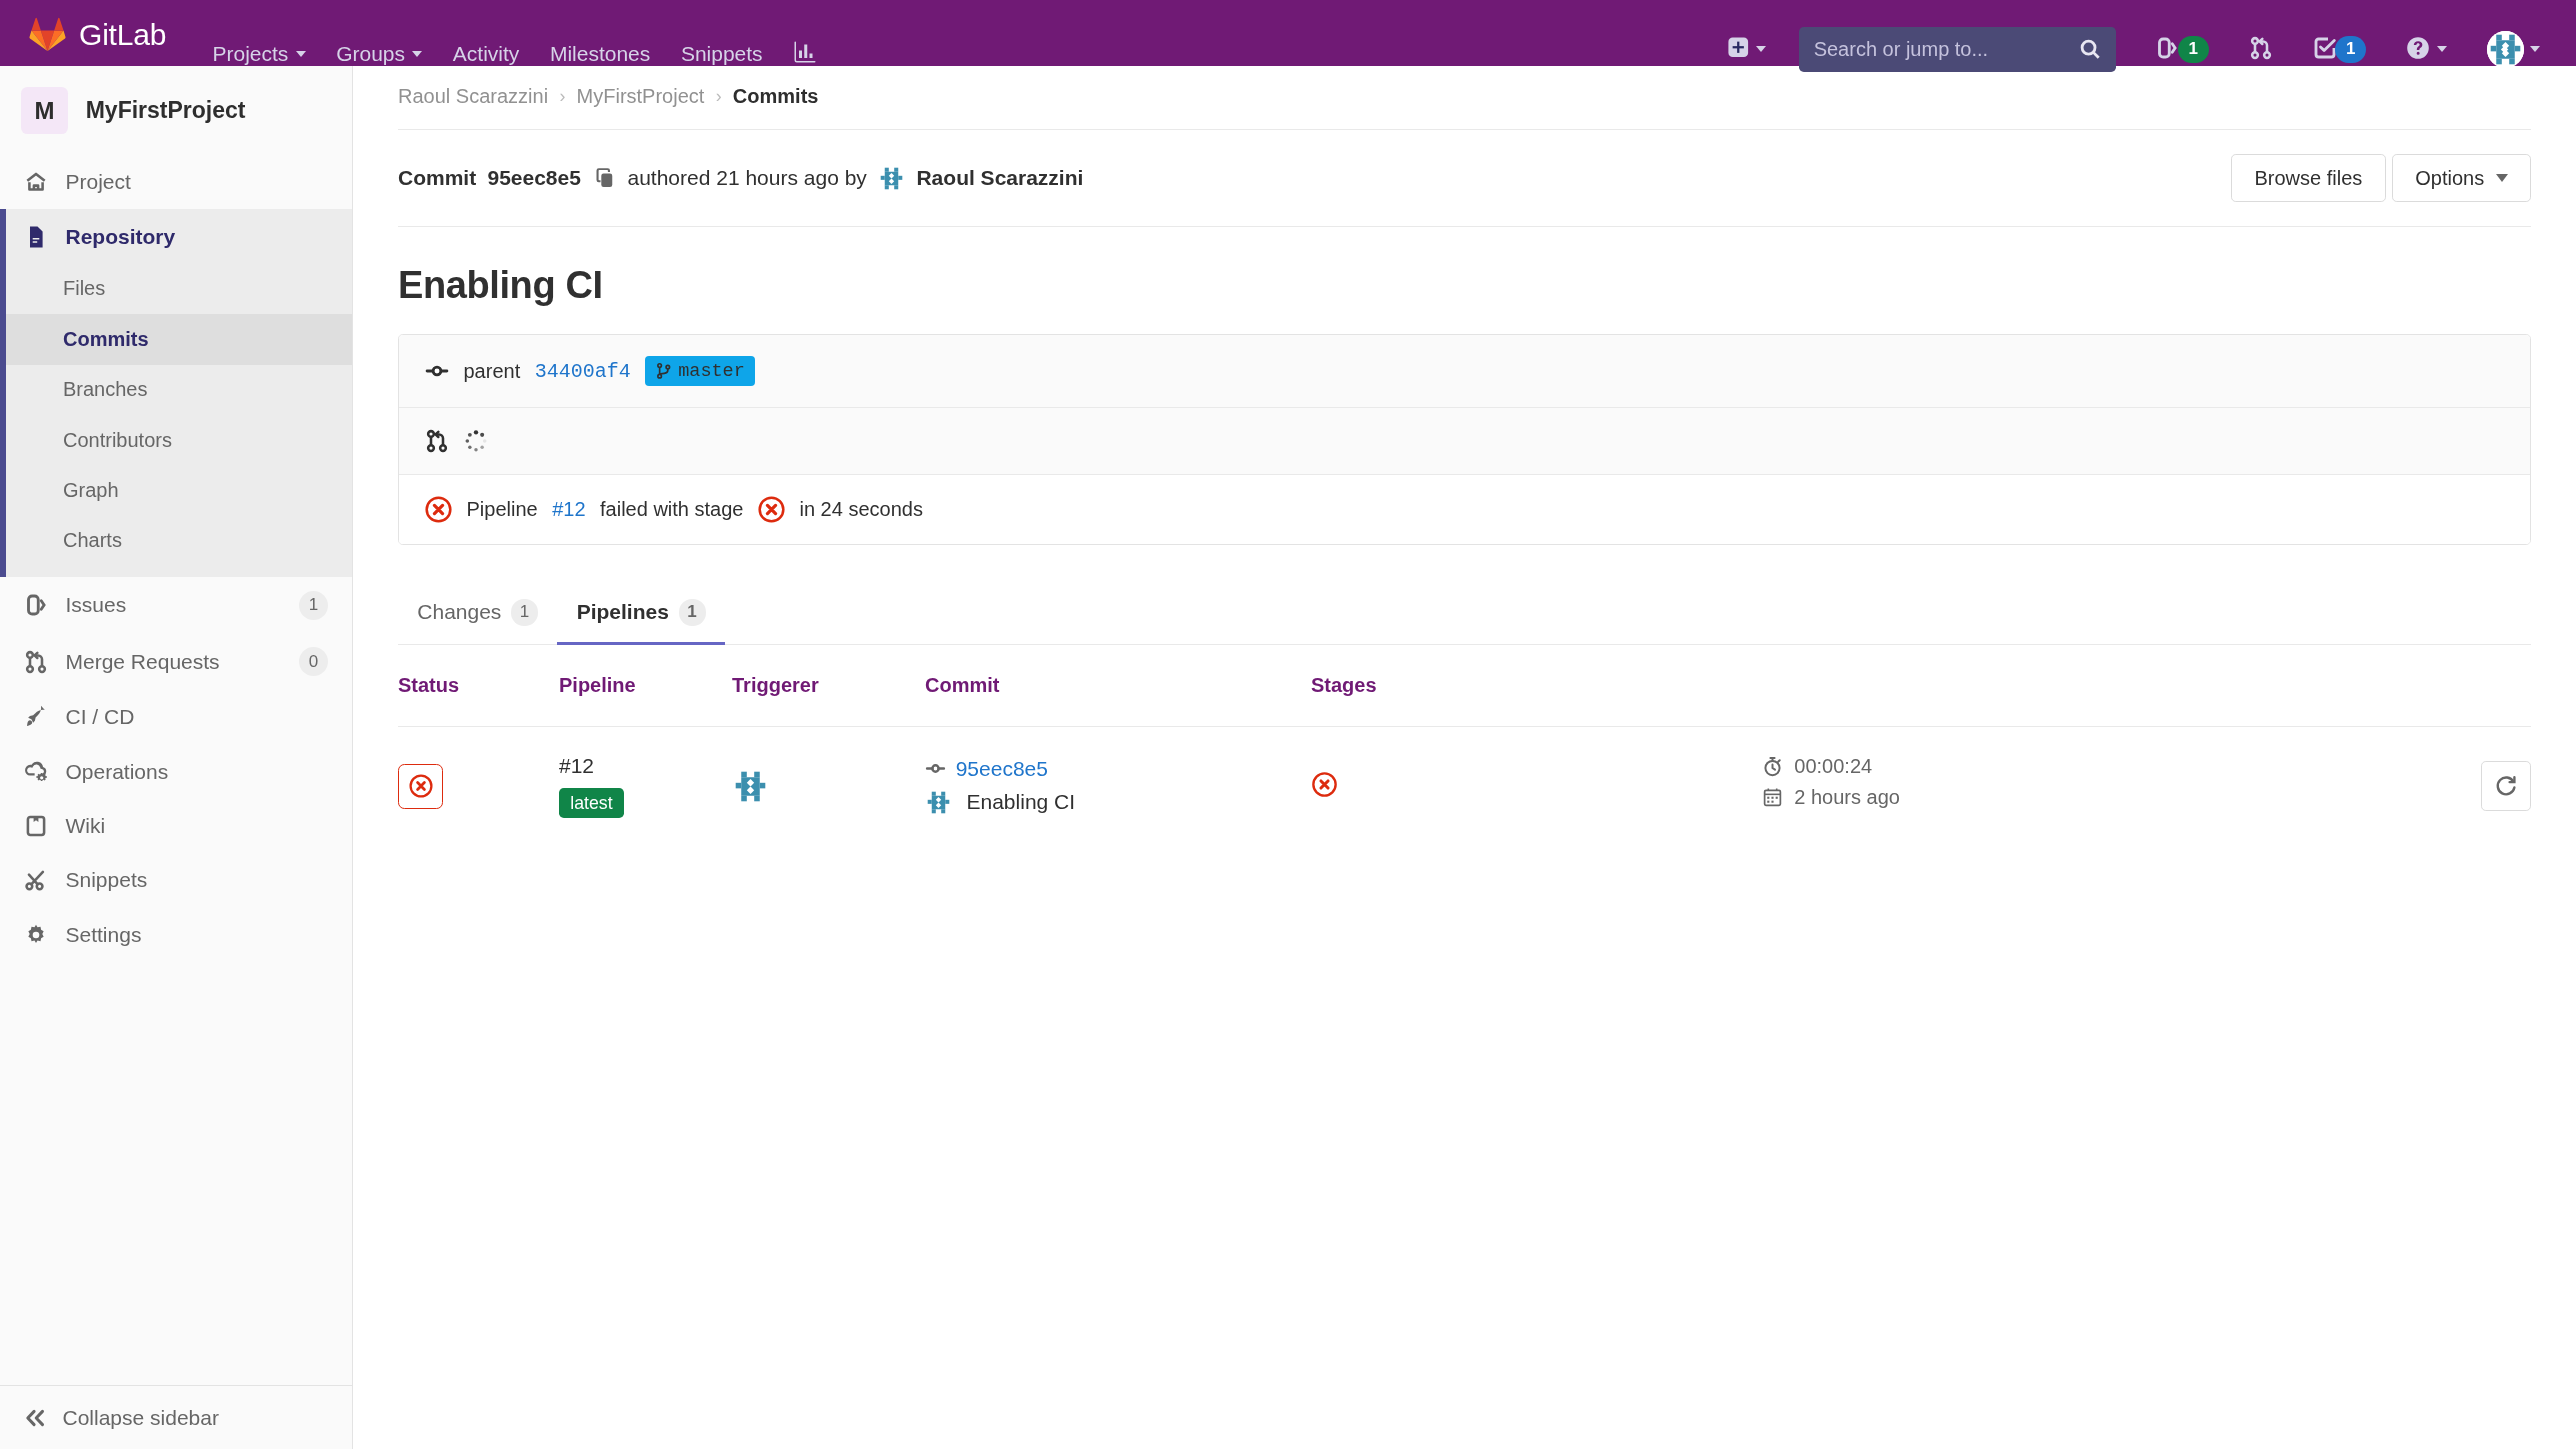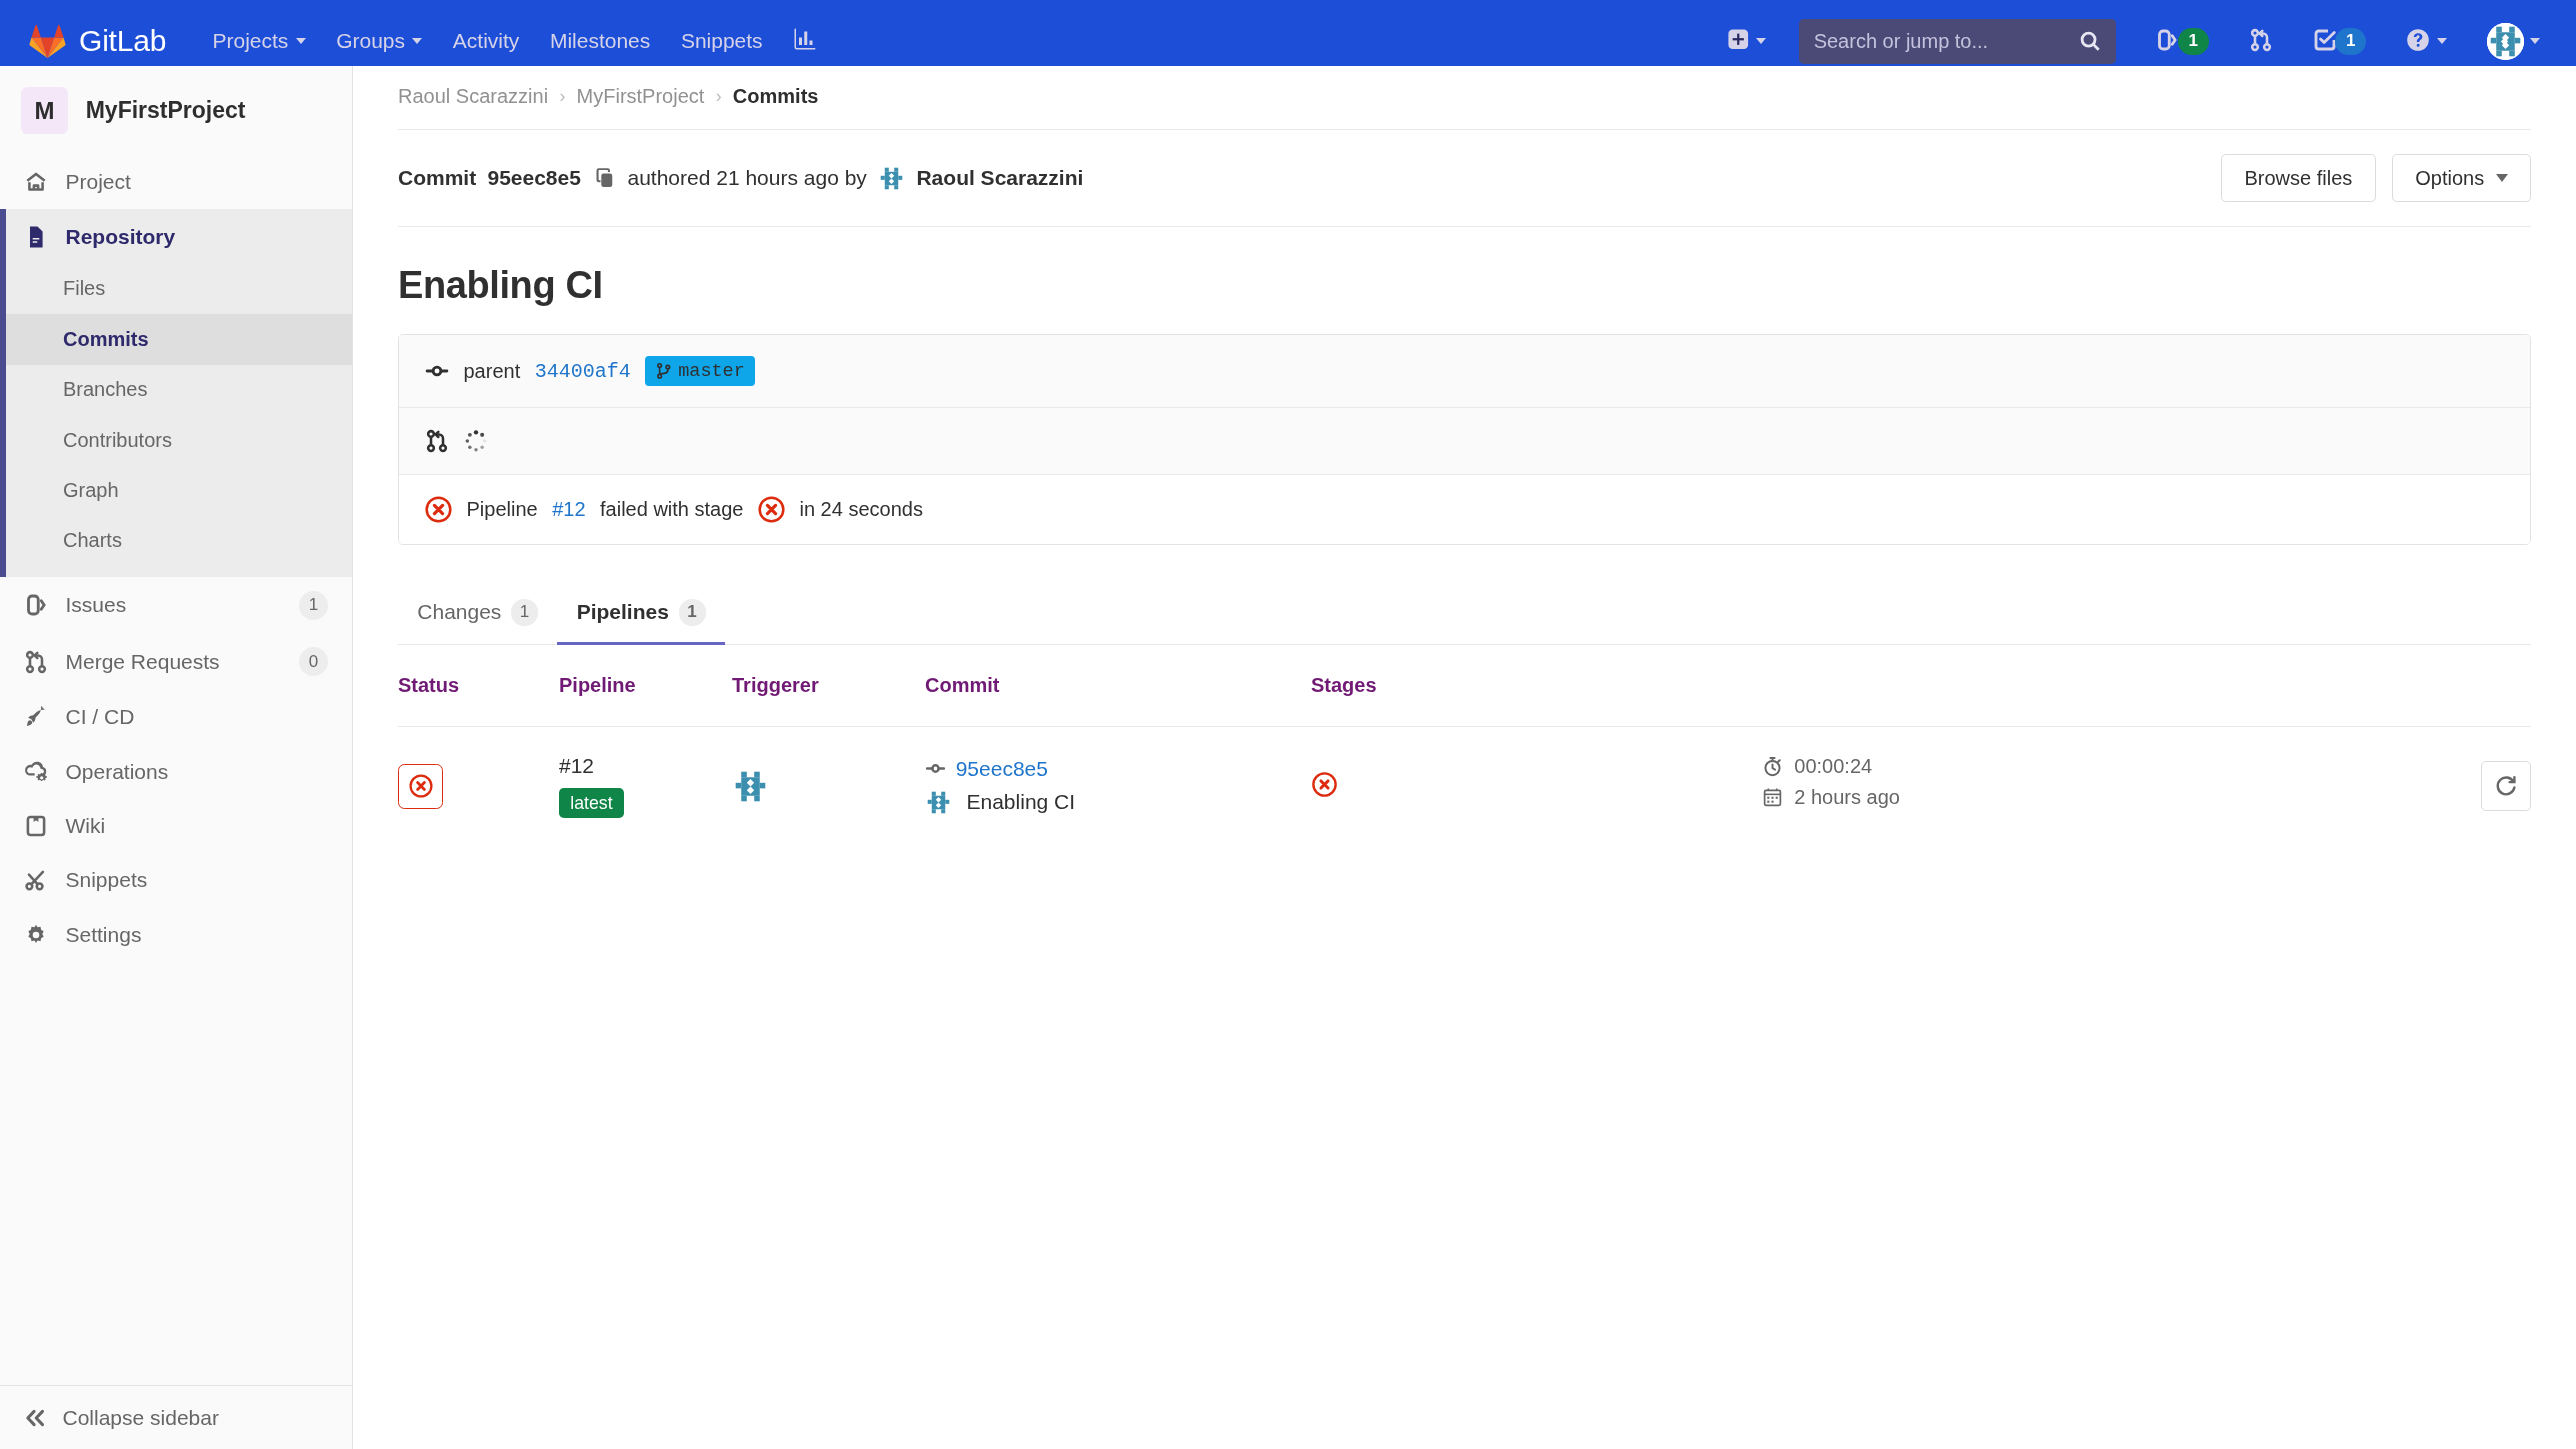--- a/index.html
+++ b/index.html
@@ -7,23 +7,23 @@
     width: 2576px; height: 1449px;
     font-family: "Liberation Sans", sans-serif;
     background: #fff;
     overflow: hidden;
     -webkit-font-smoothing: antialiased;
   }
 
   
   .navbar {
     height: 66px;
-    background: #1d4ed8;
+    background: #701a75;
     display: flex;
-    align-items: center;
+    align-items: flex-start;
     padding: 16px 24px 0 29px;
     position: relative;
     z-index: 50;
   }
   .nav-brand { display: flex; align-items: center; gap: 13px; margin-right: 31px; }
   .gl-logo { width: 37px; height: 37px; display:block; }
   .brand-text { color: #fff; font-size: 30px; font-weight: 400; letter-spacing: -0.2px; }
   .nav-links { display: flex; align-items: center; gap: 0px; }
   .nav-link {
     color: #d6d3e8; font-size: 21px; padding: 0 15.3px; height: 76px;
@@ -121,21 +121,21 @@
 
   .commit-head {
     display:flex; align-items:center; padding: 24px 0 24px 0;
     border-bottom:0.8px solid #e9e9e9;
   }
   .ch-text { font-size:21px; color:#303030; display:flex; align-items:center; gap:11.3px; flex-wrap:wrap; }
   .ch-strong { font-weight:700; }
   .copy-btn { cursor:pointer; display:flex; align-items:center; color:#666; }
   .avatar-sm { width:27px; height:27px; border-radius:50%; overflow:hidden; display:block; }
   .ch-author { font-weight:700; color:#303030; cursor:pointer; }
-  .ch-actions { margin-left:auto; display:flex; gap:16px; }
+  .ch-actions { margin-left:auto; display:flex; gap:6px; }
   .btn {
     border:0.8px solid #dbdbdb; background:#fff; border-radius:4.8px;
     font-size:20px; color:#303030; padding: 11.3px 22.5px; cursor:pointer;
     font-family:"Liberation Sans", sans-serif; display:flex; align-items:center; gap:11.3px;
   }
   .caret-dark { width:0;height:0;border-left:6.4px solid transparent;border-right:6.4px solid transparent;border-top:8px solid #666; }
 
   .commit-title { font-size:38px; font-weight:700; color:#303030; margin: 37px 0 27px 0; letter-spacing:-0.4px; }
 
   .info-box { border:0.8px solid #e3e3e3; border-radius:4.8px; overflow:hidden; }

